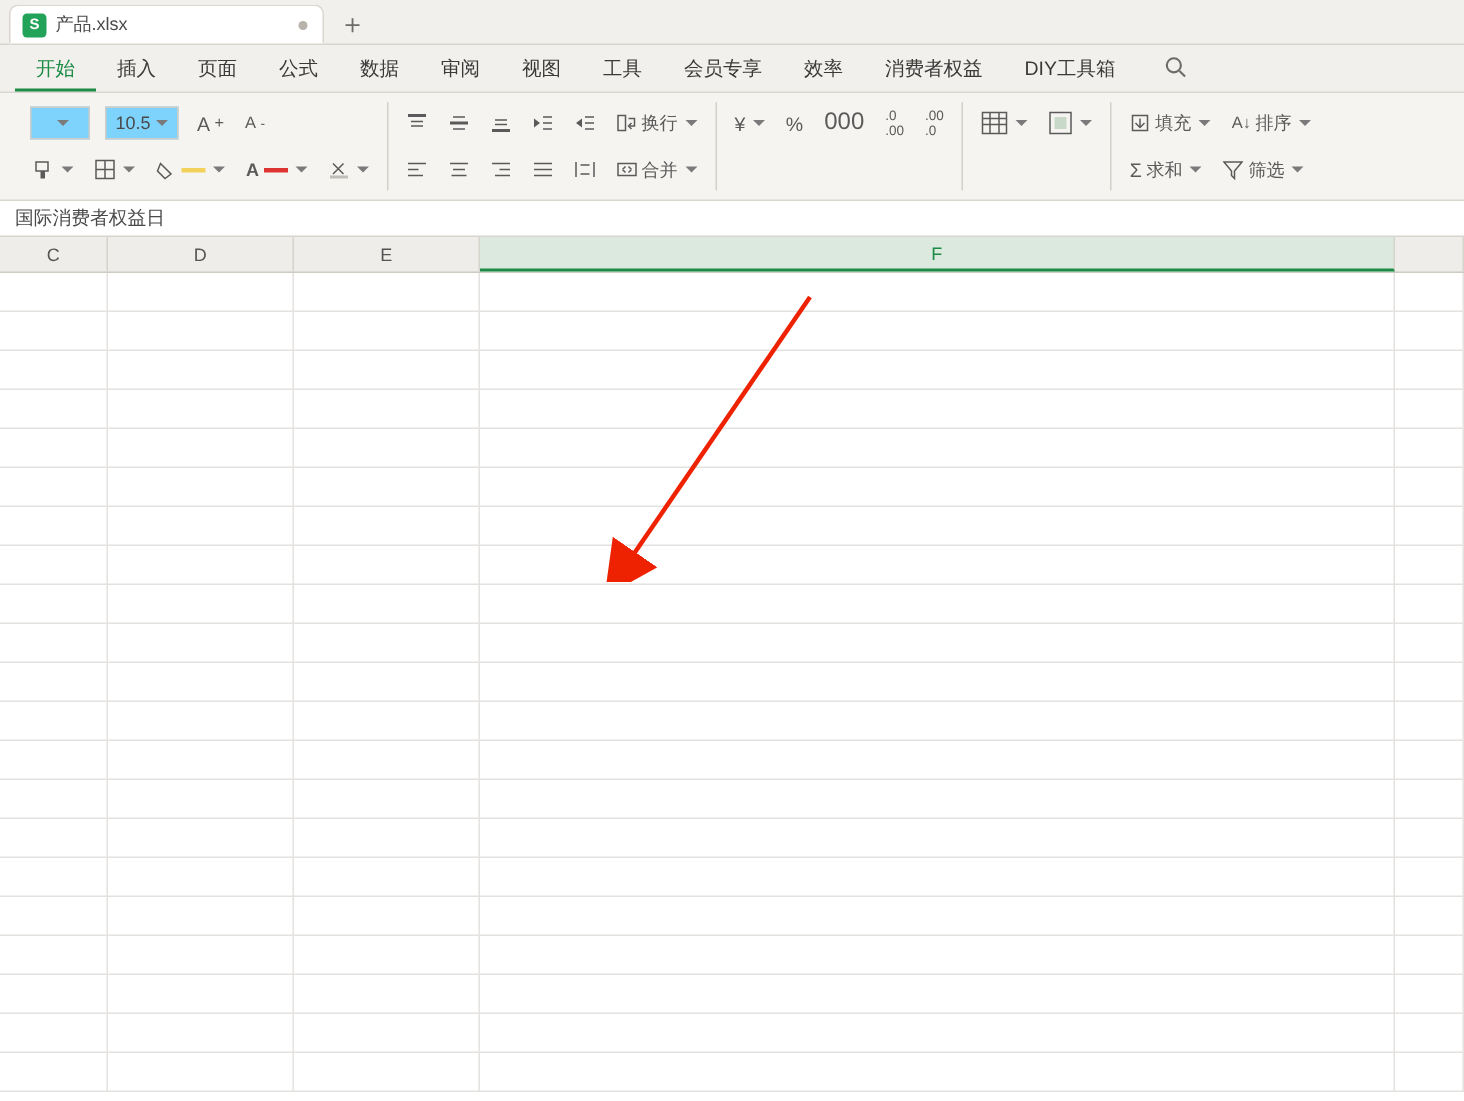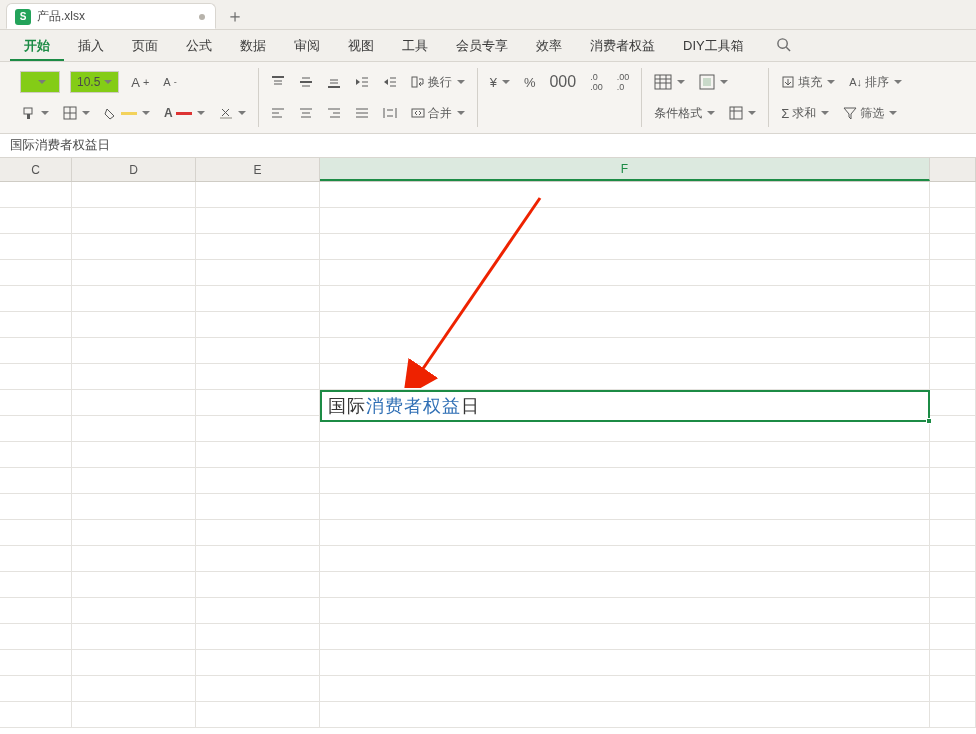--- a/index.html
+++ b/index.html
@@ -16,30 +16,30 @@
   *{box-sizing:border-box;}
   html,body{margin:0;padding:0;width:976px;height:734px;font-family:"Microsoft YaHei","PingFang SC",Arial,sans-serif;color:var(--text);background:#fff;overflow:hidden;}
   .tabstrip{height:30px;background:var(--bg);border-bottom:1px solid var(--border);display:flex;align-items:flex-end;padding-left:6px;}
   .filetab{display:flex;align-items:center;gap:8px;background:#fff;border:1px solid var(--border);border-bottom:1px solid #fff;border-radius:6px 6px 0 0;padding:4px 10px 3px 8px;font-size:12px;min-width:210px;justify-content:space-between;}
   .filetab .fname{display:flex;align-items:center;gap:6px;}
   .sicon{width:16px;height:16px;background:#23a35a;color:#fff;font-size:10px;font-weight:bold;display:flex;align-items:center;justify-content:center;border-radius:3px;}
   .dot{width:6px;height:6px;border-radius:50%;background:#b7b3ab;}
   .plus{width:26px;height:26px;margin-left:6px;color:#6b6b6b;display:flex;align-items:center;justify-content:center;font-size:18px;cursor:pointer;}
   .menubar{height:32px;background:var(--bg);display:flex;align-items:center;padding:0 10px;gap:0;border-bottom:1px solid var(--border);}
   .menuitem{font-size:13px;color:#3a3a3a;padding:6px 14px;cursor:pointer;}
-  .menuitem.active{color:var(--green);font-weight:700;border-bottom:2px solid var(--green);padding-bottom:4px;}
+  .menuitem.active{color:var(--green);font-weight:400;border-bottom:2px solid var(--green);padding-bottom:4px;}
   .search{margin-left:10px;color:#6b6b6b;font-size:14px;padding:4px 8px;cursor:pointer;}
   .ribbon{height:72px;background:var(--panel);border-bottom:1px solid var(--border);display:flex;align-items:stretch;padding:6px 0 6px 10px;gap:0;white-space:nowrap;overflow:hidden;}
   .group{display:flex;flex-direction:column;justify-content:space-between;padding:0 10px;border-right:1px solid var(--sep);}
   .group:last-child{border-right:none;}
   .row{display:flex;align-items:center;gap:10px;height:28px;}
   .btn{display:flex;align-items:center;gap:3px;color:#5a5a5a;font-size:12px;cursor:pointer;padding:2px 2px;}
   .btn svg{display:block;}
   .dd::after{content:"";border:4px solid transparent;border-top-color:#7a7a7a;margin-left:2px;margin-top:3px;}
-  .combo{height:22px;border:1px solid #cfccc5;background:#84cc16;display:flex;align-items:center;padding:0 6px;font-size:12px;min-width:50px;cursor:pointer;justify-content:center;}
+  .combo{height:22px;border:1px solid #cfccc5;background:#7dd3fc;display:flex;align-items:center;padding:0 6px;font-size:12px;min-width:50px;cursor:pointer;justify-content:center;}
   .combo.small{min-width:44px;}
   .caret{margin-left:4px;border:4px solid transparent;border-top-color:#7a7a7a;margin-top:3px;}
   .u{display:inline-block;width:16px;height:3px;margin-top:1px;}
   .fxbar{height:24px;border-bottom:1px solid var(--border);background:#fff;display:flex;align-items:center;padding-left:10px;font-size:12.5px;}
   .sheet{position:relative;height:576px;background:#fff;overflow:hidden;}
   .colhead{display:flex;height:24px;background:#efede9;border-bottom:1px solid #cfccc5;}
   .ch{border-right:1px solid #d6d3cd;display:flex;align-items:center;justify-content:center;font-size:12px;color:#555;}
   .ch.sel{background:#dce9df;color:var(--green);border-bottom:2px solid var(--green);}
   .rows{position:relative;}
   .gridrow{display:flex;height:26px;}
@@ -263,32 +263,20 @@
             <line x1="12" y1="1" x2="12" y2="15" stroke="#5a5a5a"></line>
           </svg>
         </div>
       <div class="btn dd">
           <svg width="16" height="16">
             <rect x="1" y="1" width="14" height="14" fill="none" stroke="#5a5a5a"></rect>
             <rect x="4" y="4" width="8" height="8" fill="#c9d9c9"></rect>
           </svg>
         </div>
     </div>
-    <div class="row">
-      <div class="btn dd">
-          <span>条件格式</span>
-        </div>
-      <div class="btn dd">
-          <svg width="14" height="14">
-            <rect x="1" y="1" width="12" height="12" fill="none" stroke="#5a5a5a"></rect>
-            <line x1="5" y1="1" x2="5" y2="13" stroke="#5a5a5a"></line>
-            <line x1="1" y1="5" x2="13" y2="5" stroke="#5a5a5a"></line>
-          </svg>
-        </div>
-    </div>
   </div>
 
   <div class="group" style="border-right:none">
     <div class="row">
       <div class="btn dd">
           <svg width="14" height="14">
             <rect x="2" y="2" width="10" height="10" fill="none" stroke="#5a5a5a"></rect>
             <path d="M7 4 L7 10 M4 7 L7 10 L10 7" fill="none" stroke="#5a5a5a"></path>
           </svg>
           <span>填充</span>
@@ -469,26 +457,20 @@
       </div>
       <div class="gridrow">
         <div class="cell" style="width: 72px;"></div>
         <div class="cell" style="width: 124px;"></div>
         <div class="cell" style="width: 124px;"></div>
         <div class="cell" style="width: 610px;"></div>
         <div class="cell" style="width: 46px;"></div>
       </div>
     </div>
 
-  <div class="activecell" style="left:320px;top:232px;width:610px;height:32px;">
-    <span class="blk">国际</span>
-      <span class="blue">消费者权益</span>
-      <span class="blk">日</span>
-    <div class="handle"></div>
-  </div>
 
   <svg class="arrow" style="left:400px;top:30px" width="160" height="200">
     <defs>
         <marker id="ah" markerWidth="12" markerHeight="12" refX="2" refY="6" orient="auto">
           <path d="M0,0 L12,6 L0,12 Z" fill="#e20"></path>
         </marker>
       </defs>
     <line x1="140" y1="10" x2="20" y2="185" stroke="#e20" stroke-width="3" marker-end="url(#ah)"></line>
   </svg>
 

